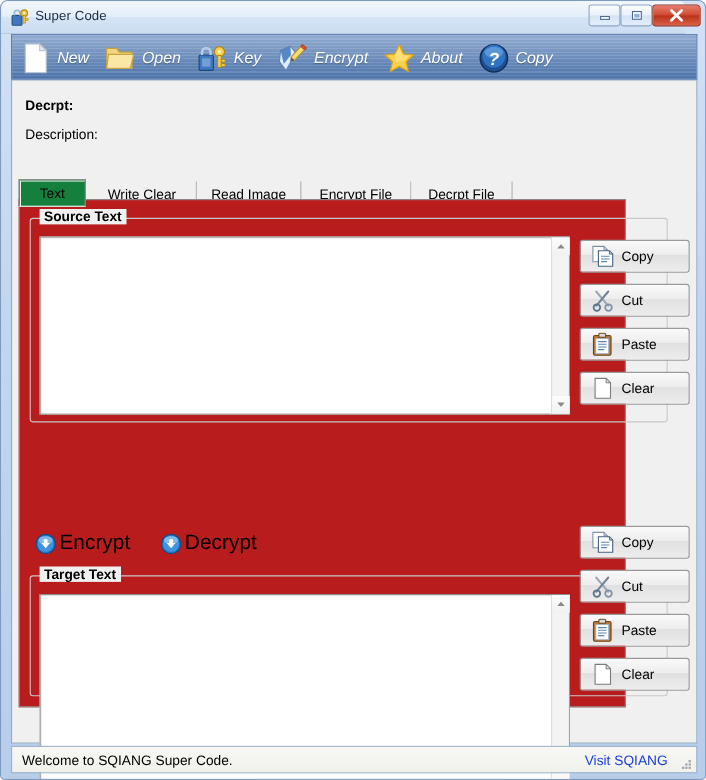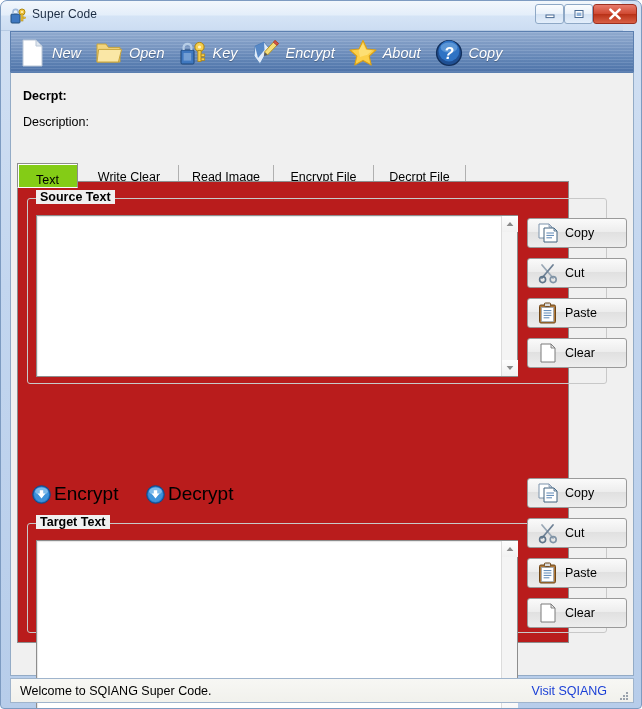--- a/index.html
+++ b/index.html
@@ -148,26 +148,25 @@
     box-sizing: border-box;
     font-size: 12.5px;
     color: #000;
     display: flex; align-items: center; justify-content: center;
     background: #f0f0f0;
     border-right: 1px solid #b0b0b0;
     cursor: default;
   }
   .tab.active {
     top: 0; height: 25px;
-    background: #84cc16;
+    background: #15803d;
     border: 1px solid #8d8d8d;
     border-bottom: 1px solid #fdfdfd;
     box-shadow: inset 1px 1px 0 #ffffff;
     z-index: 3;
-    align-items: flex-end;
   }
   #tabpage {
     position: absolute;
     left: 6px; top: 108px;
     width: 552px; height: 462px;
     box-sizing: border-box;
     background: #b91c1c;
     border: 1px solid #8d8d8d;
   }
 

